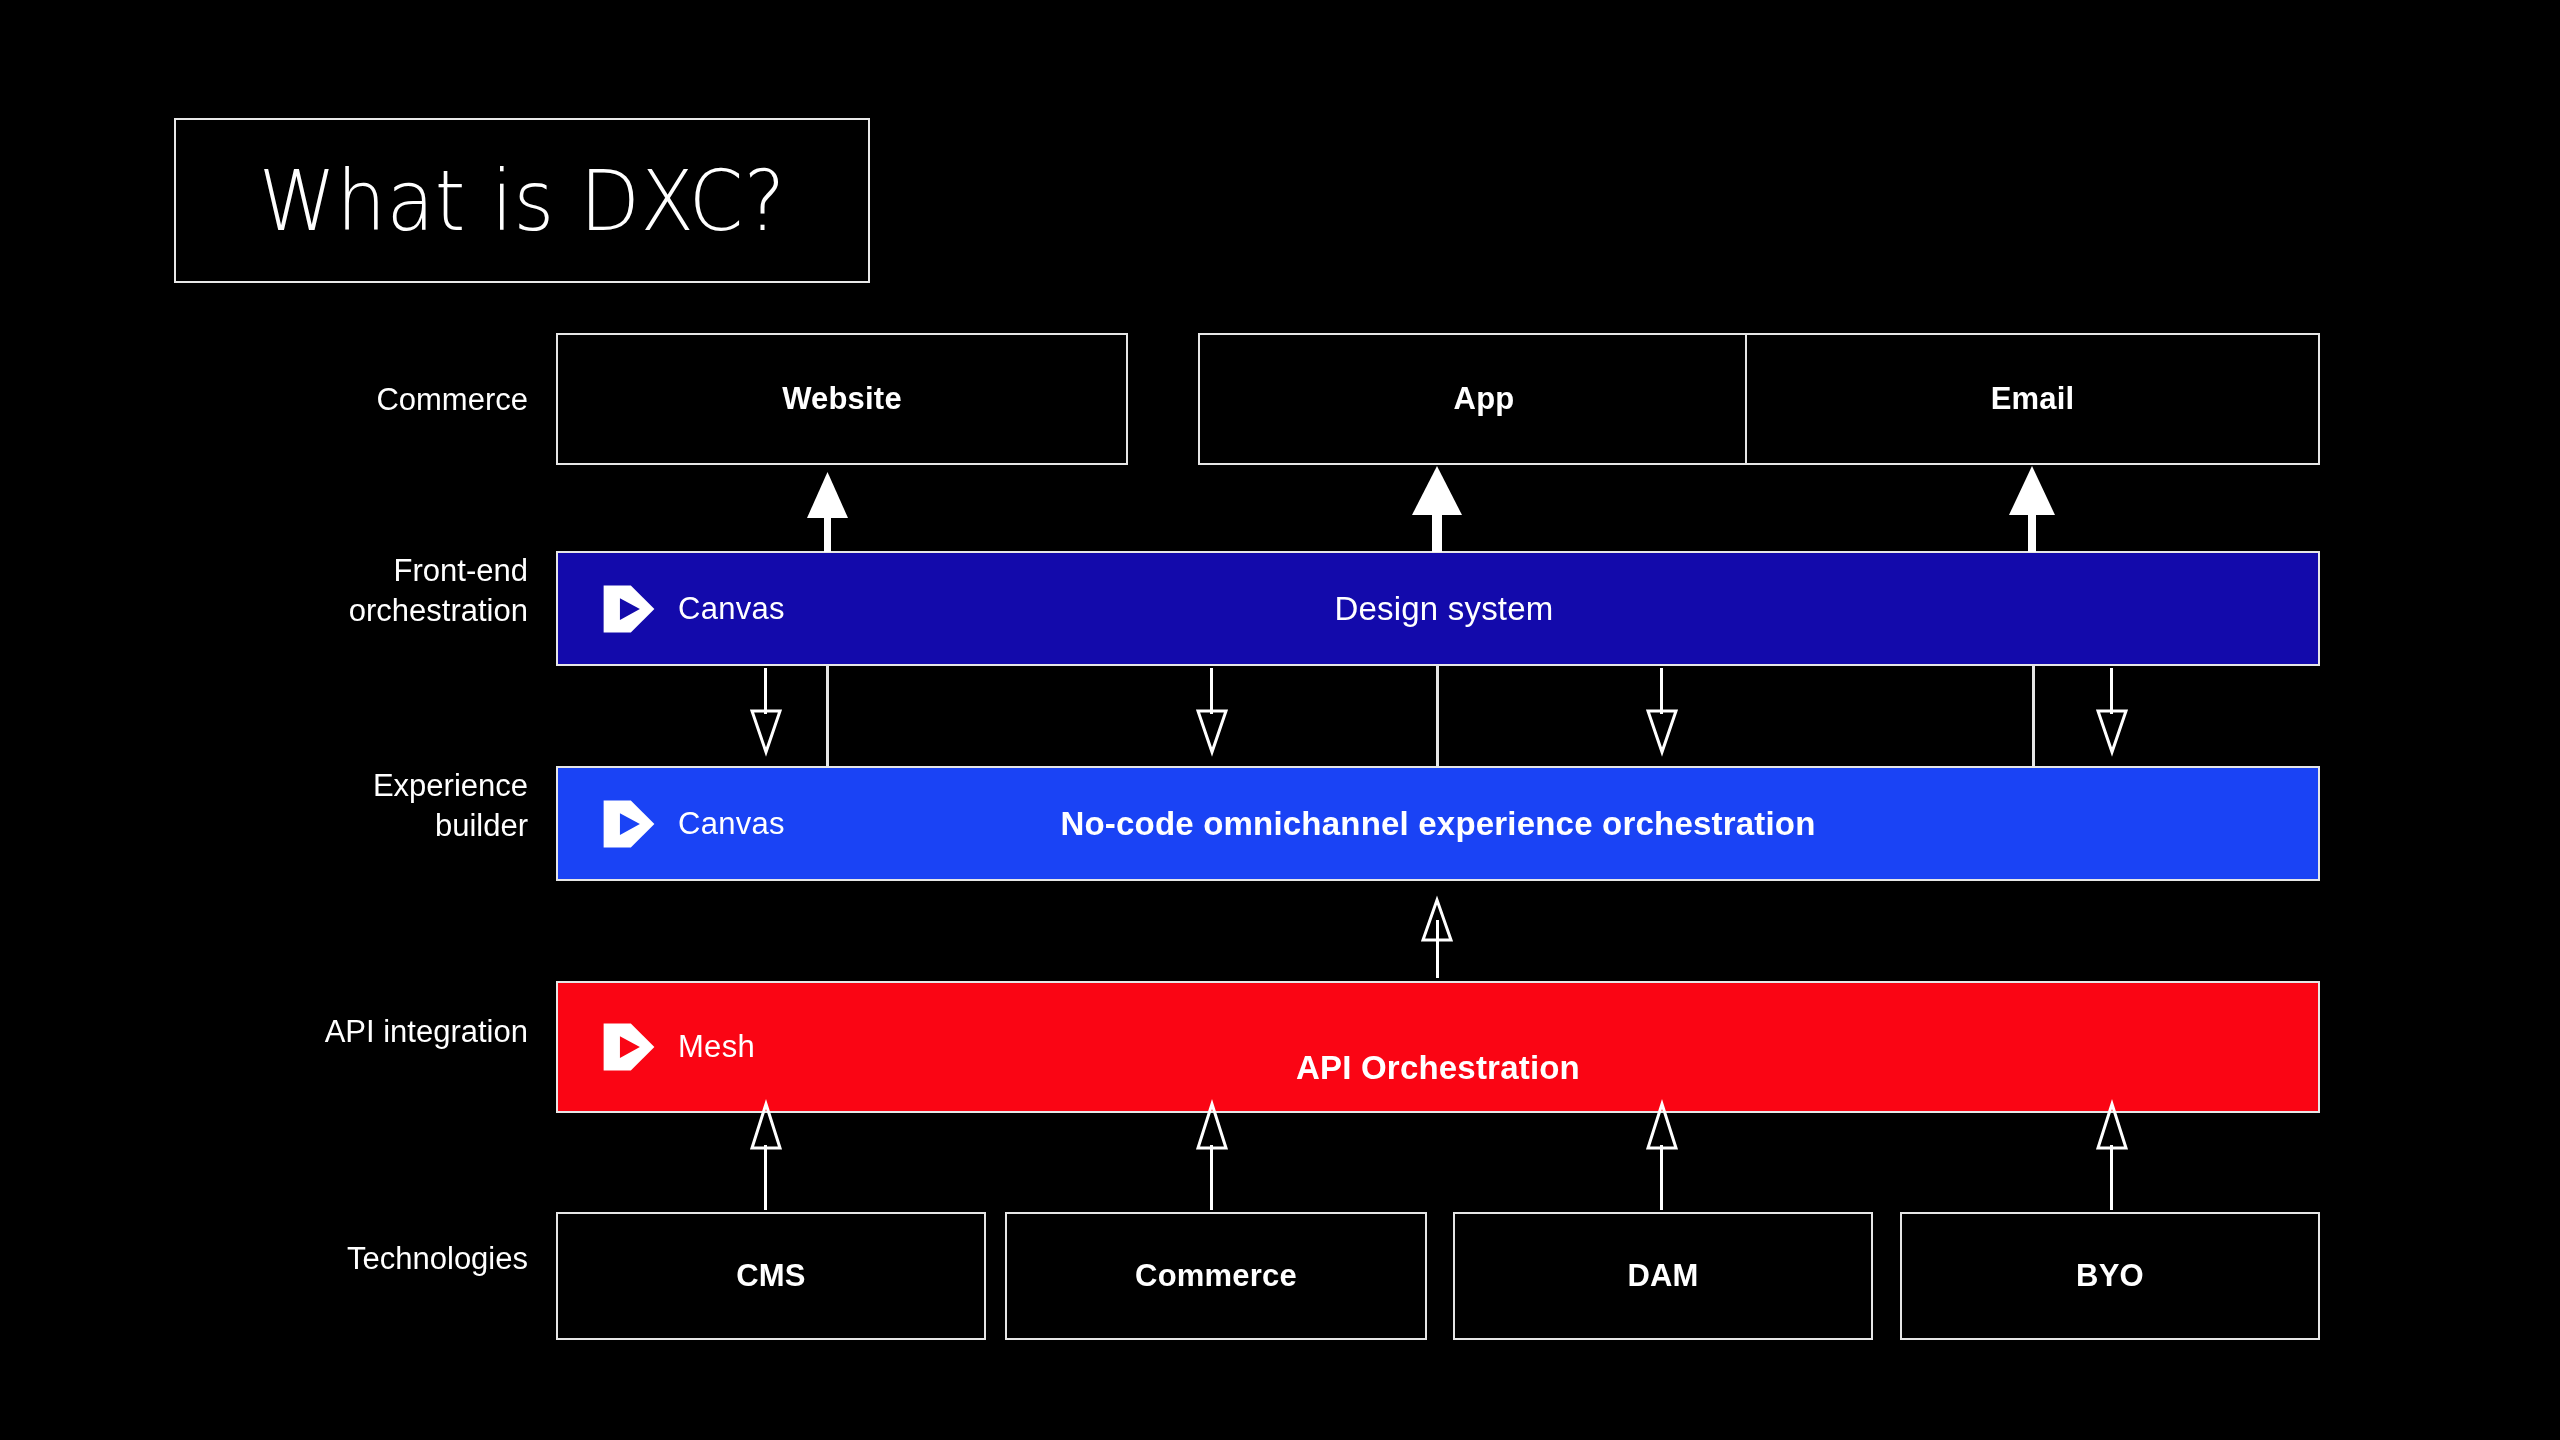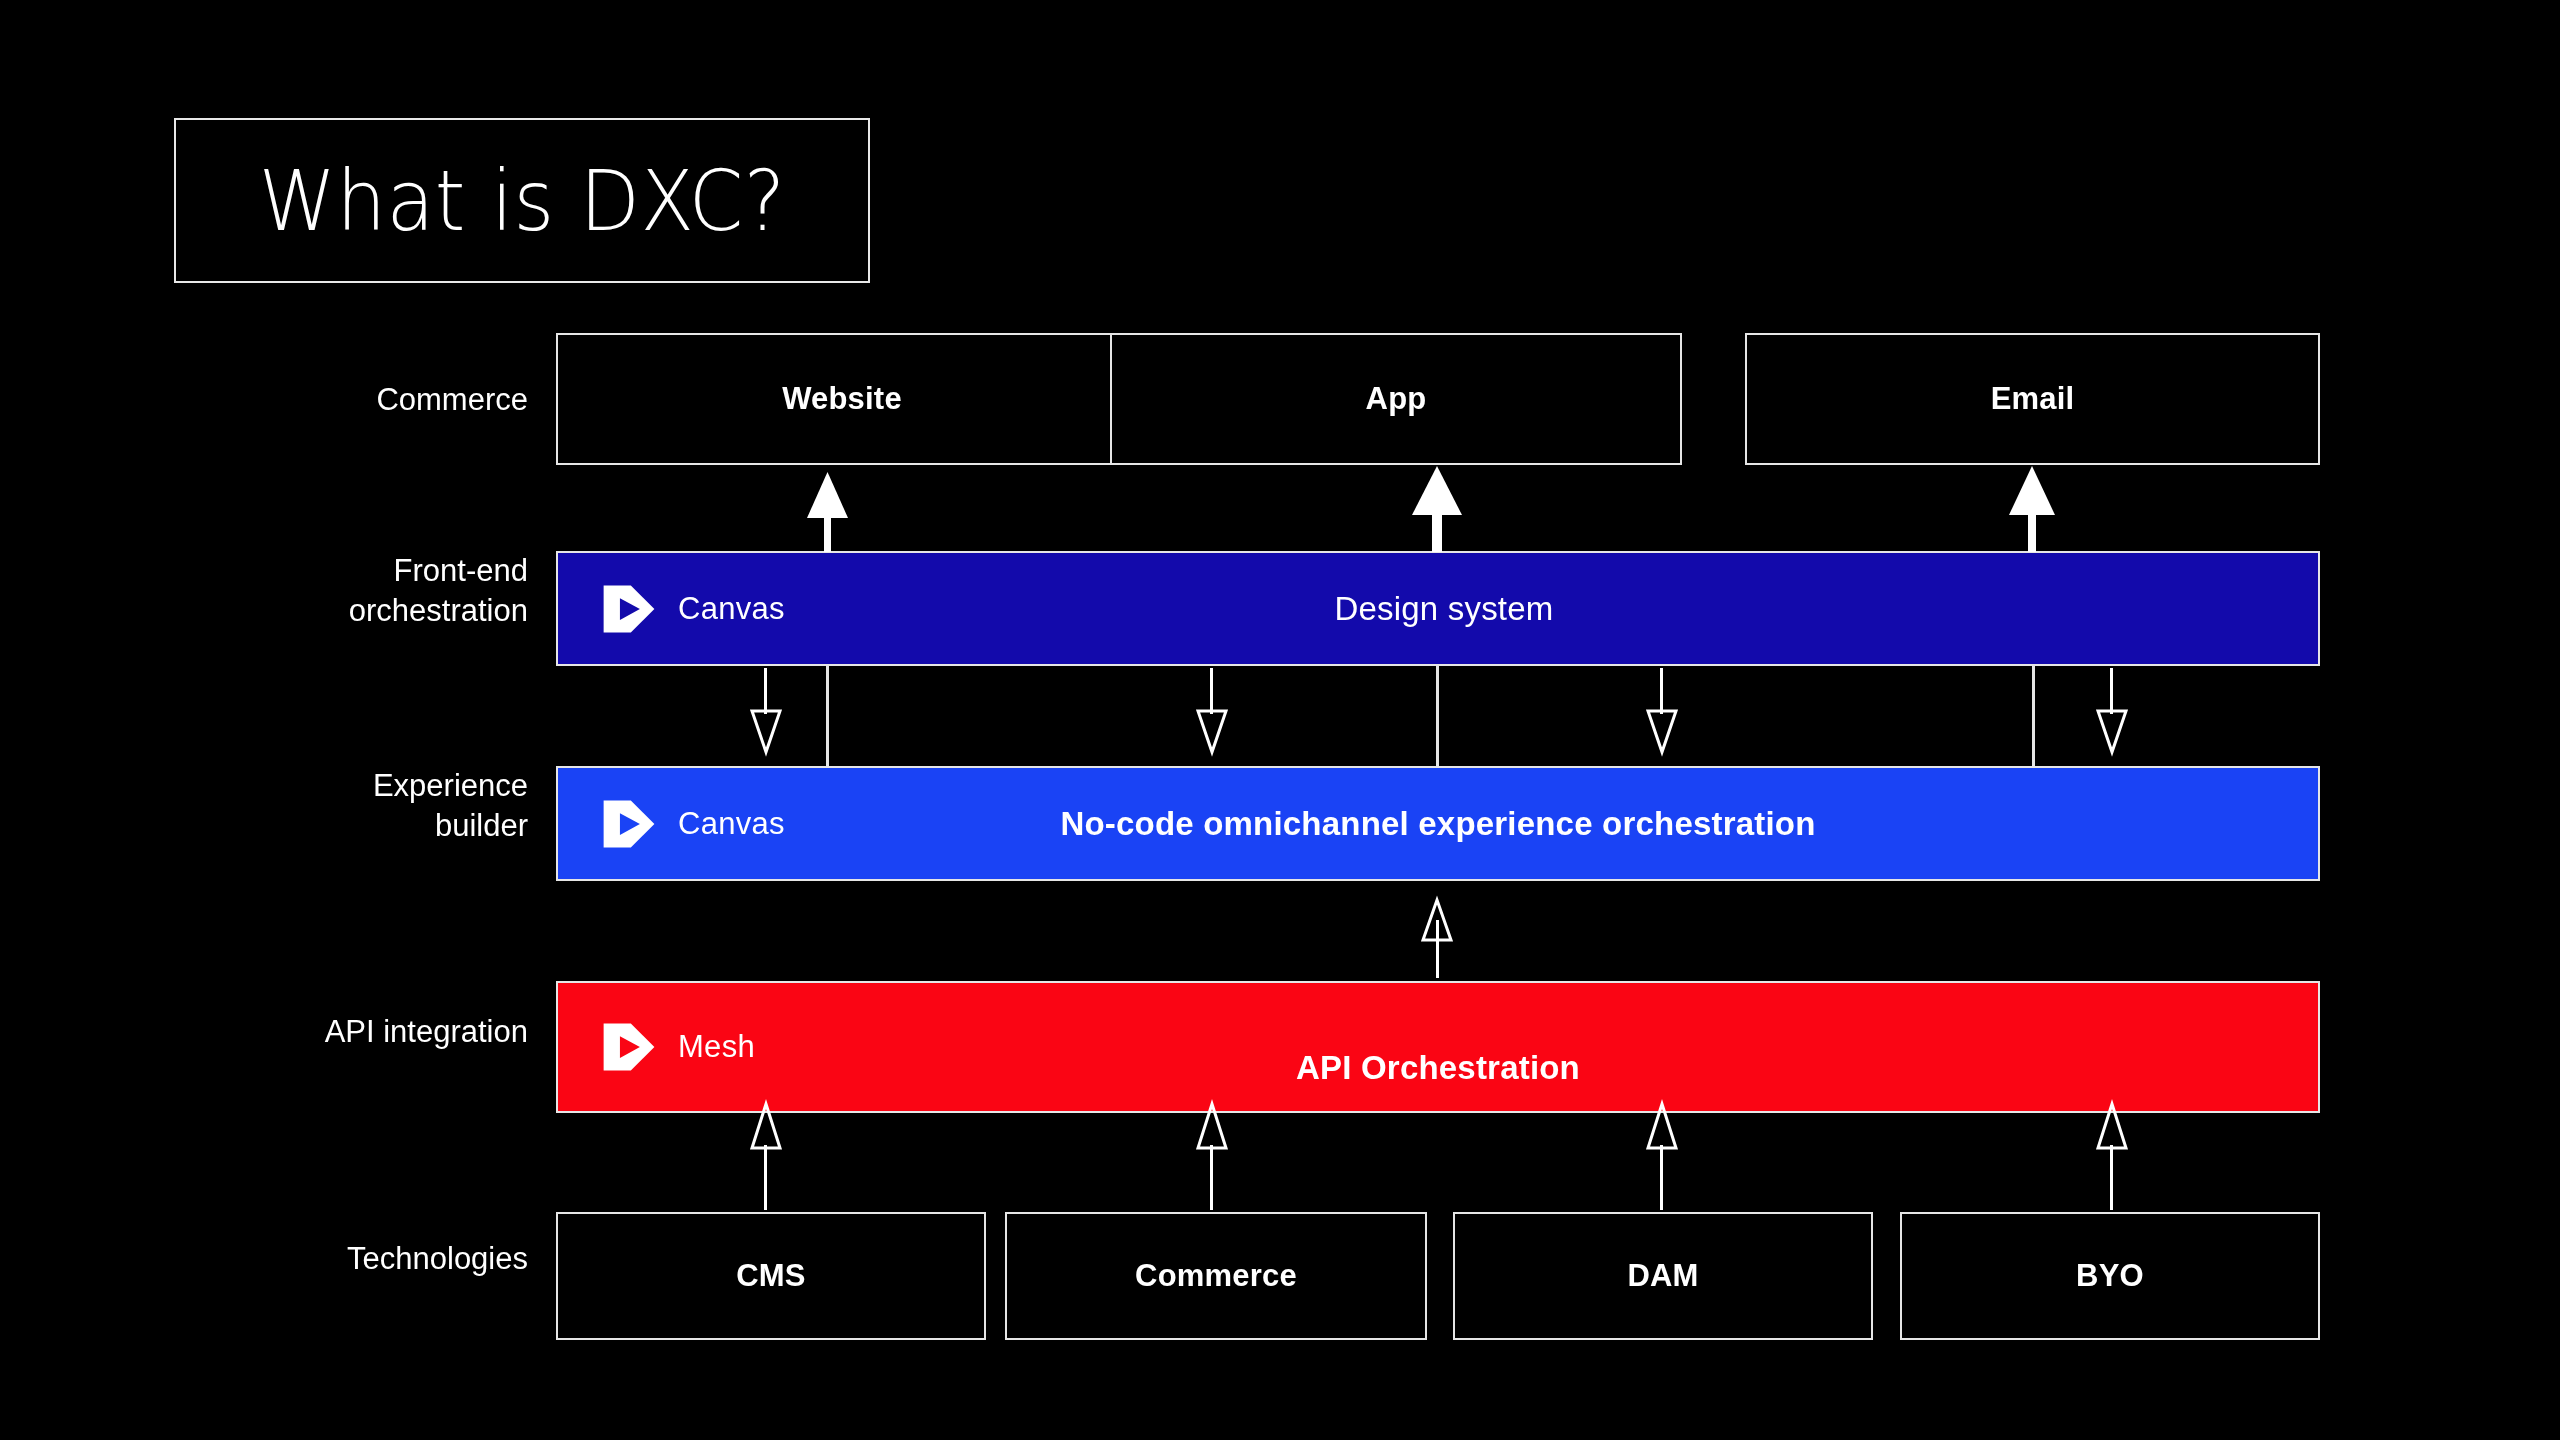--- a/index.html
+++ b/index.html
@@ -136,21 +136,21 @@
   <div class="row-label" style="top:551px;">Front-end
 orchestration</div>
   <div class="row-label" style="top:766px;">Experience
 builder</div>
   <div class="row-label" style="top:1012px;">API integration</div>
   <div class="row-label" style="top:1239px;">Technologies</div>
 
   <div class="obox" style="left:556px;  top:333px; width:572px; height:132px;">
     <span class="label">Website</span>
   </div>
-  <div class="obox" style="left:1110px; top:333px; width:572px; height:132px;">
+  <div class="obox" style="left:1198px; top:333px; width:572px; height:132px;">
     <span class="label">App</span>
   </div>
   <div class="obox" style="left:1745px; top:333px; width:575px; height:132px;">
     <span class="label">Email</span>
   </div>
 
   <div class="bar navy" style="left:556px; top:551px; width:1764px; height:115px;">
     <div class="brand">
       <svg class="logo" viewBox="0 0 64 64">
         <path d="M4 6 L34 6 L60 32 L34 58 L4 58 Z" fill="#ffffff"></path>

